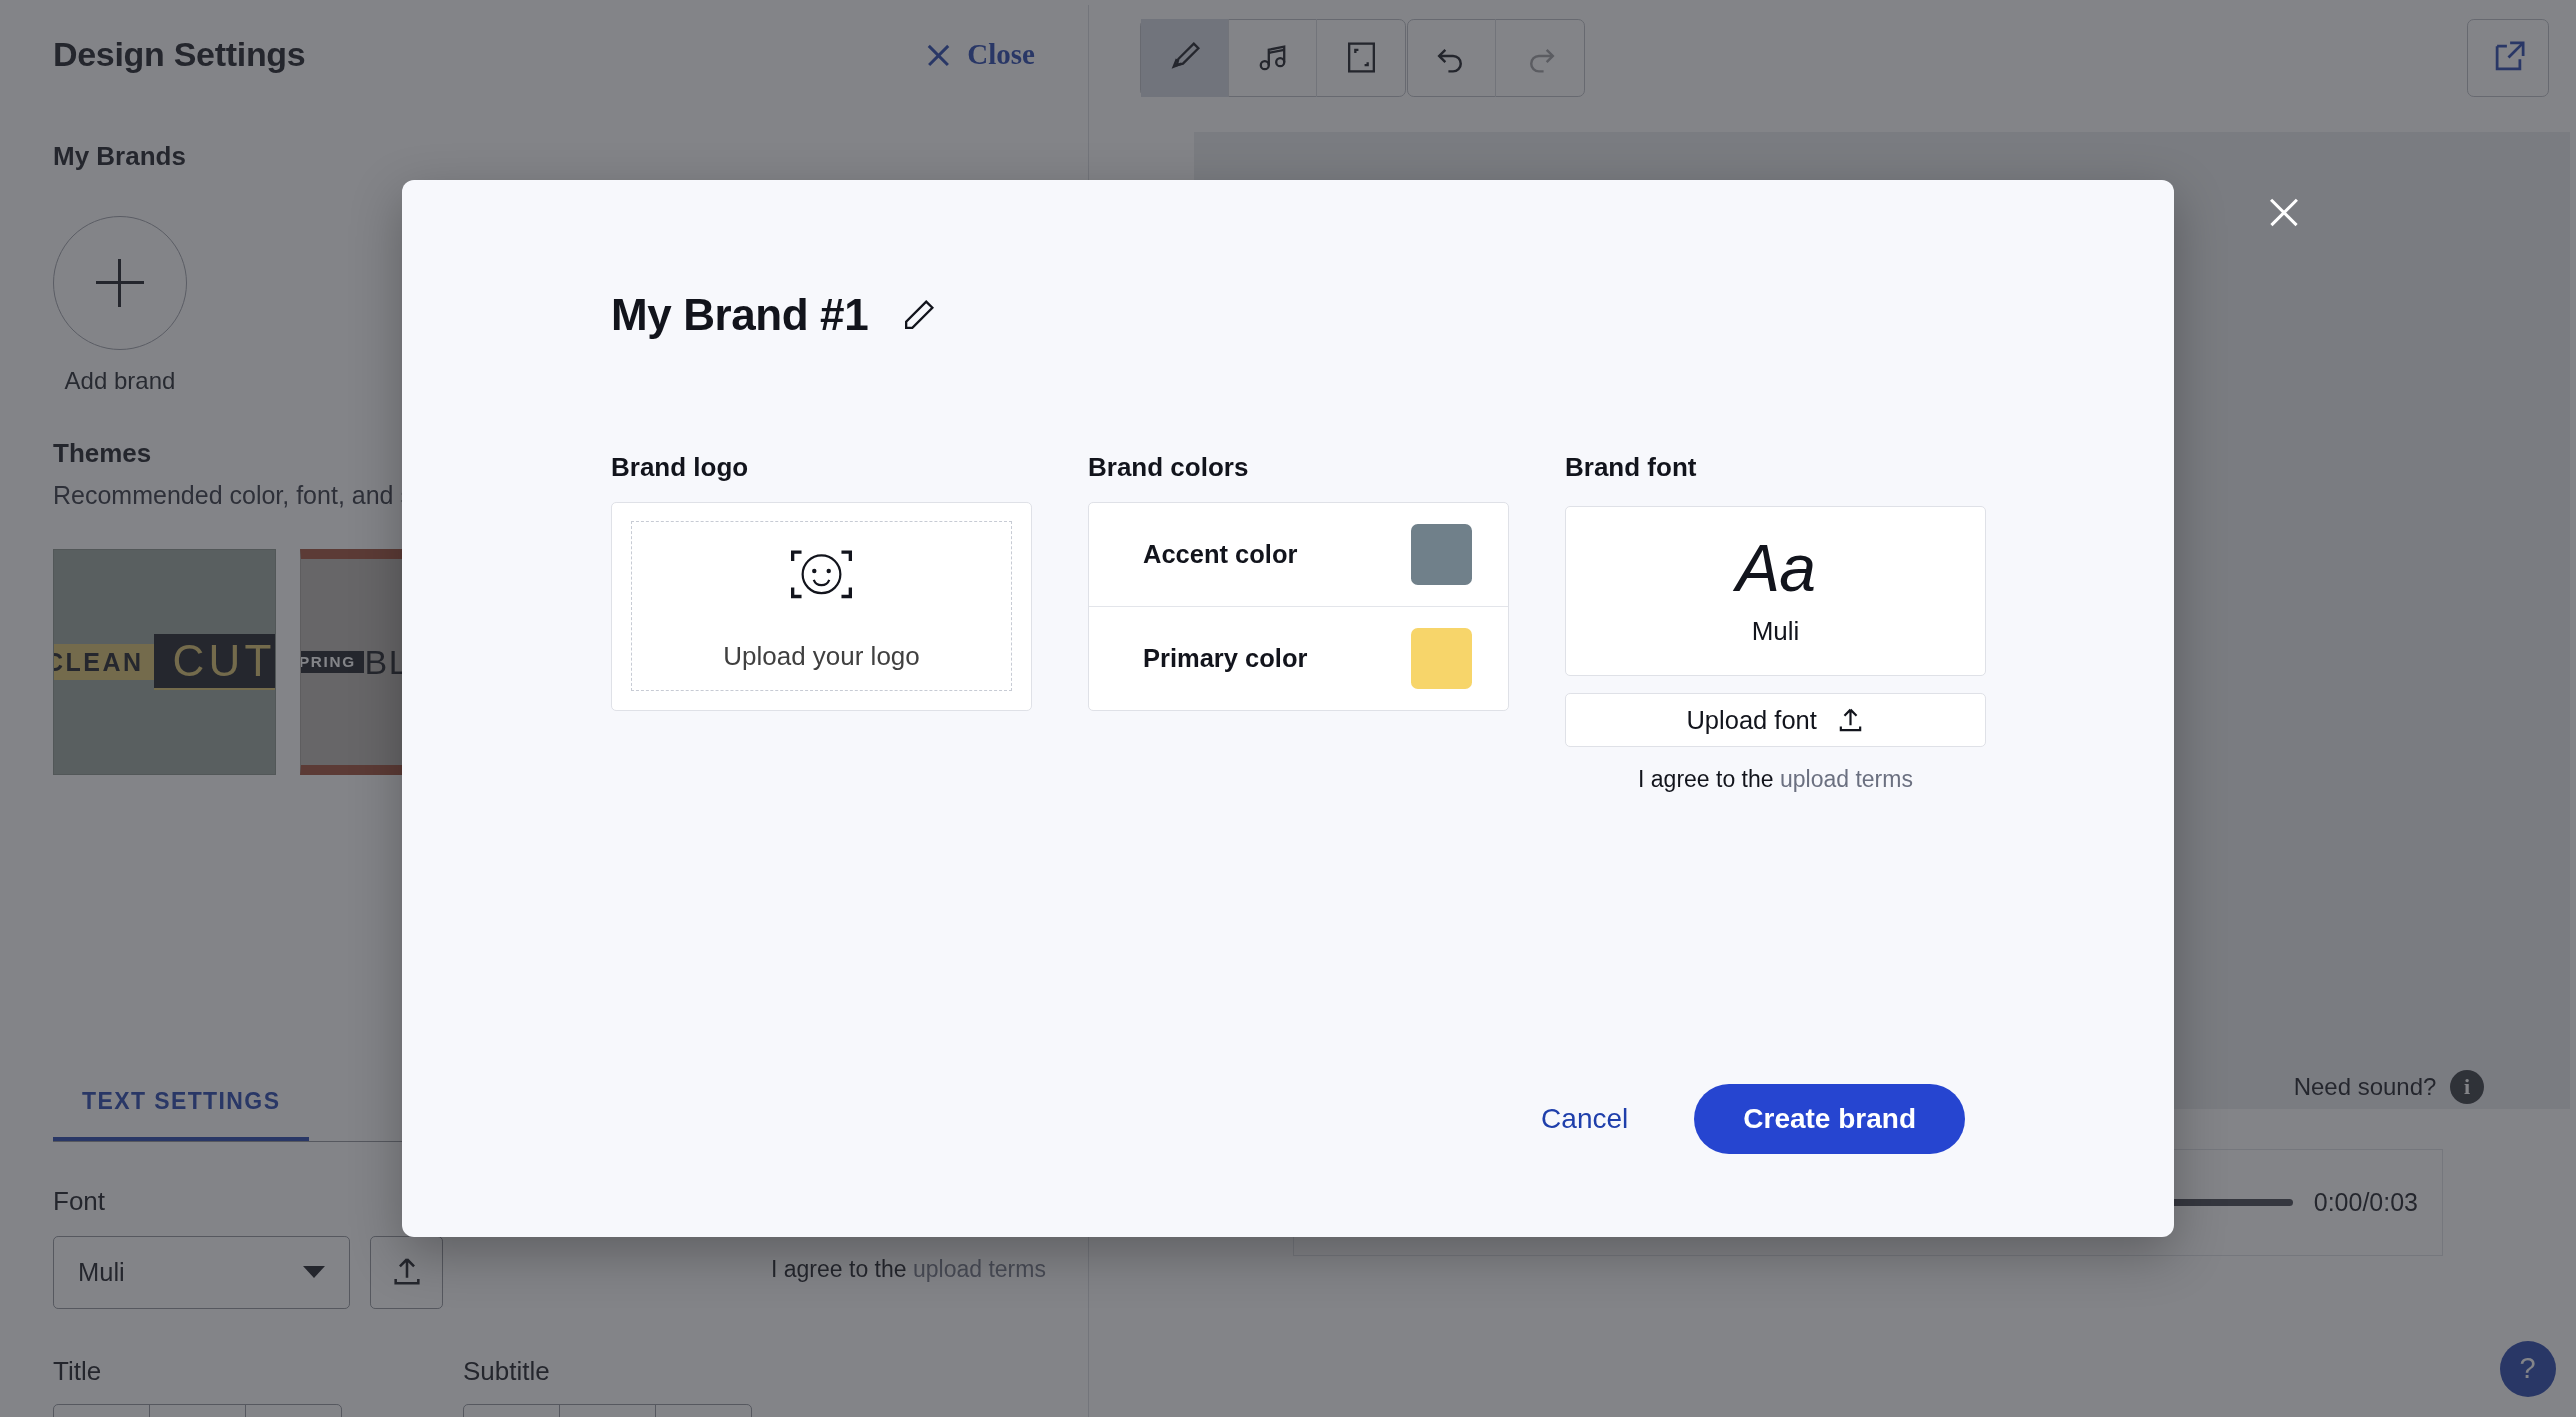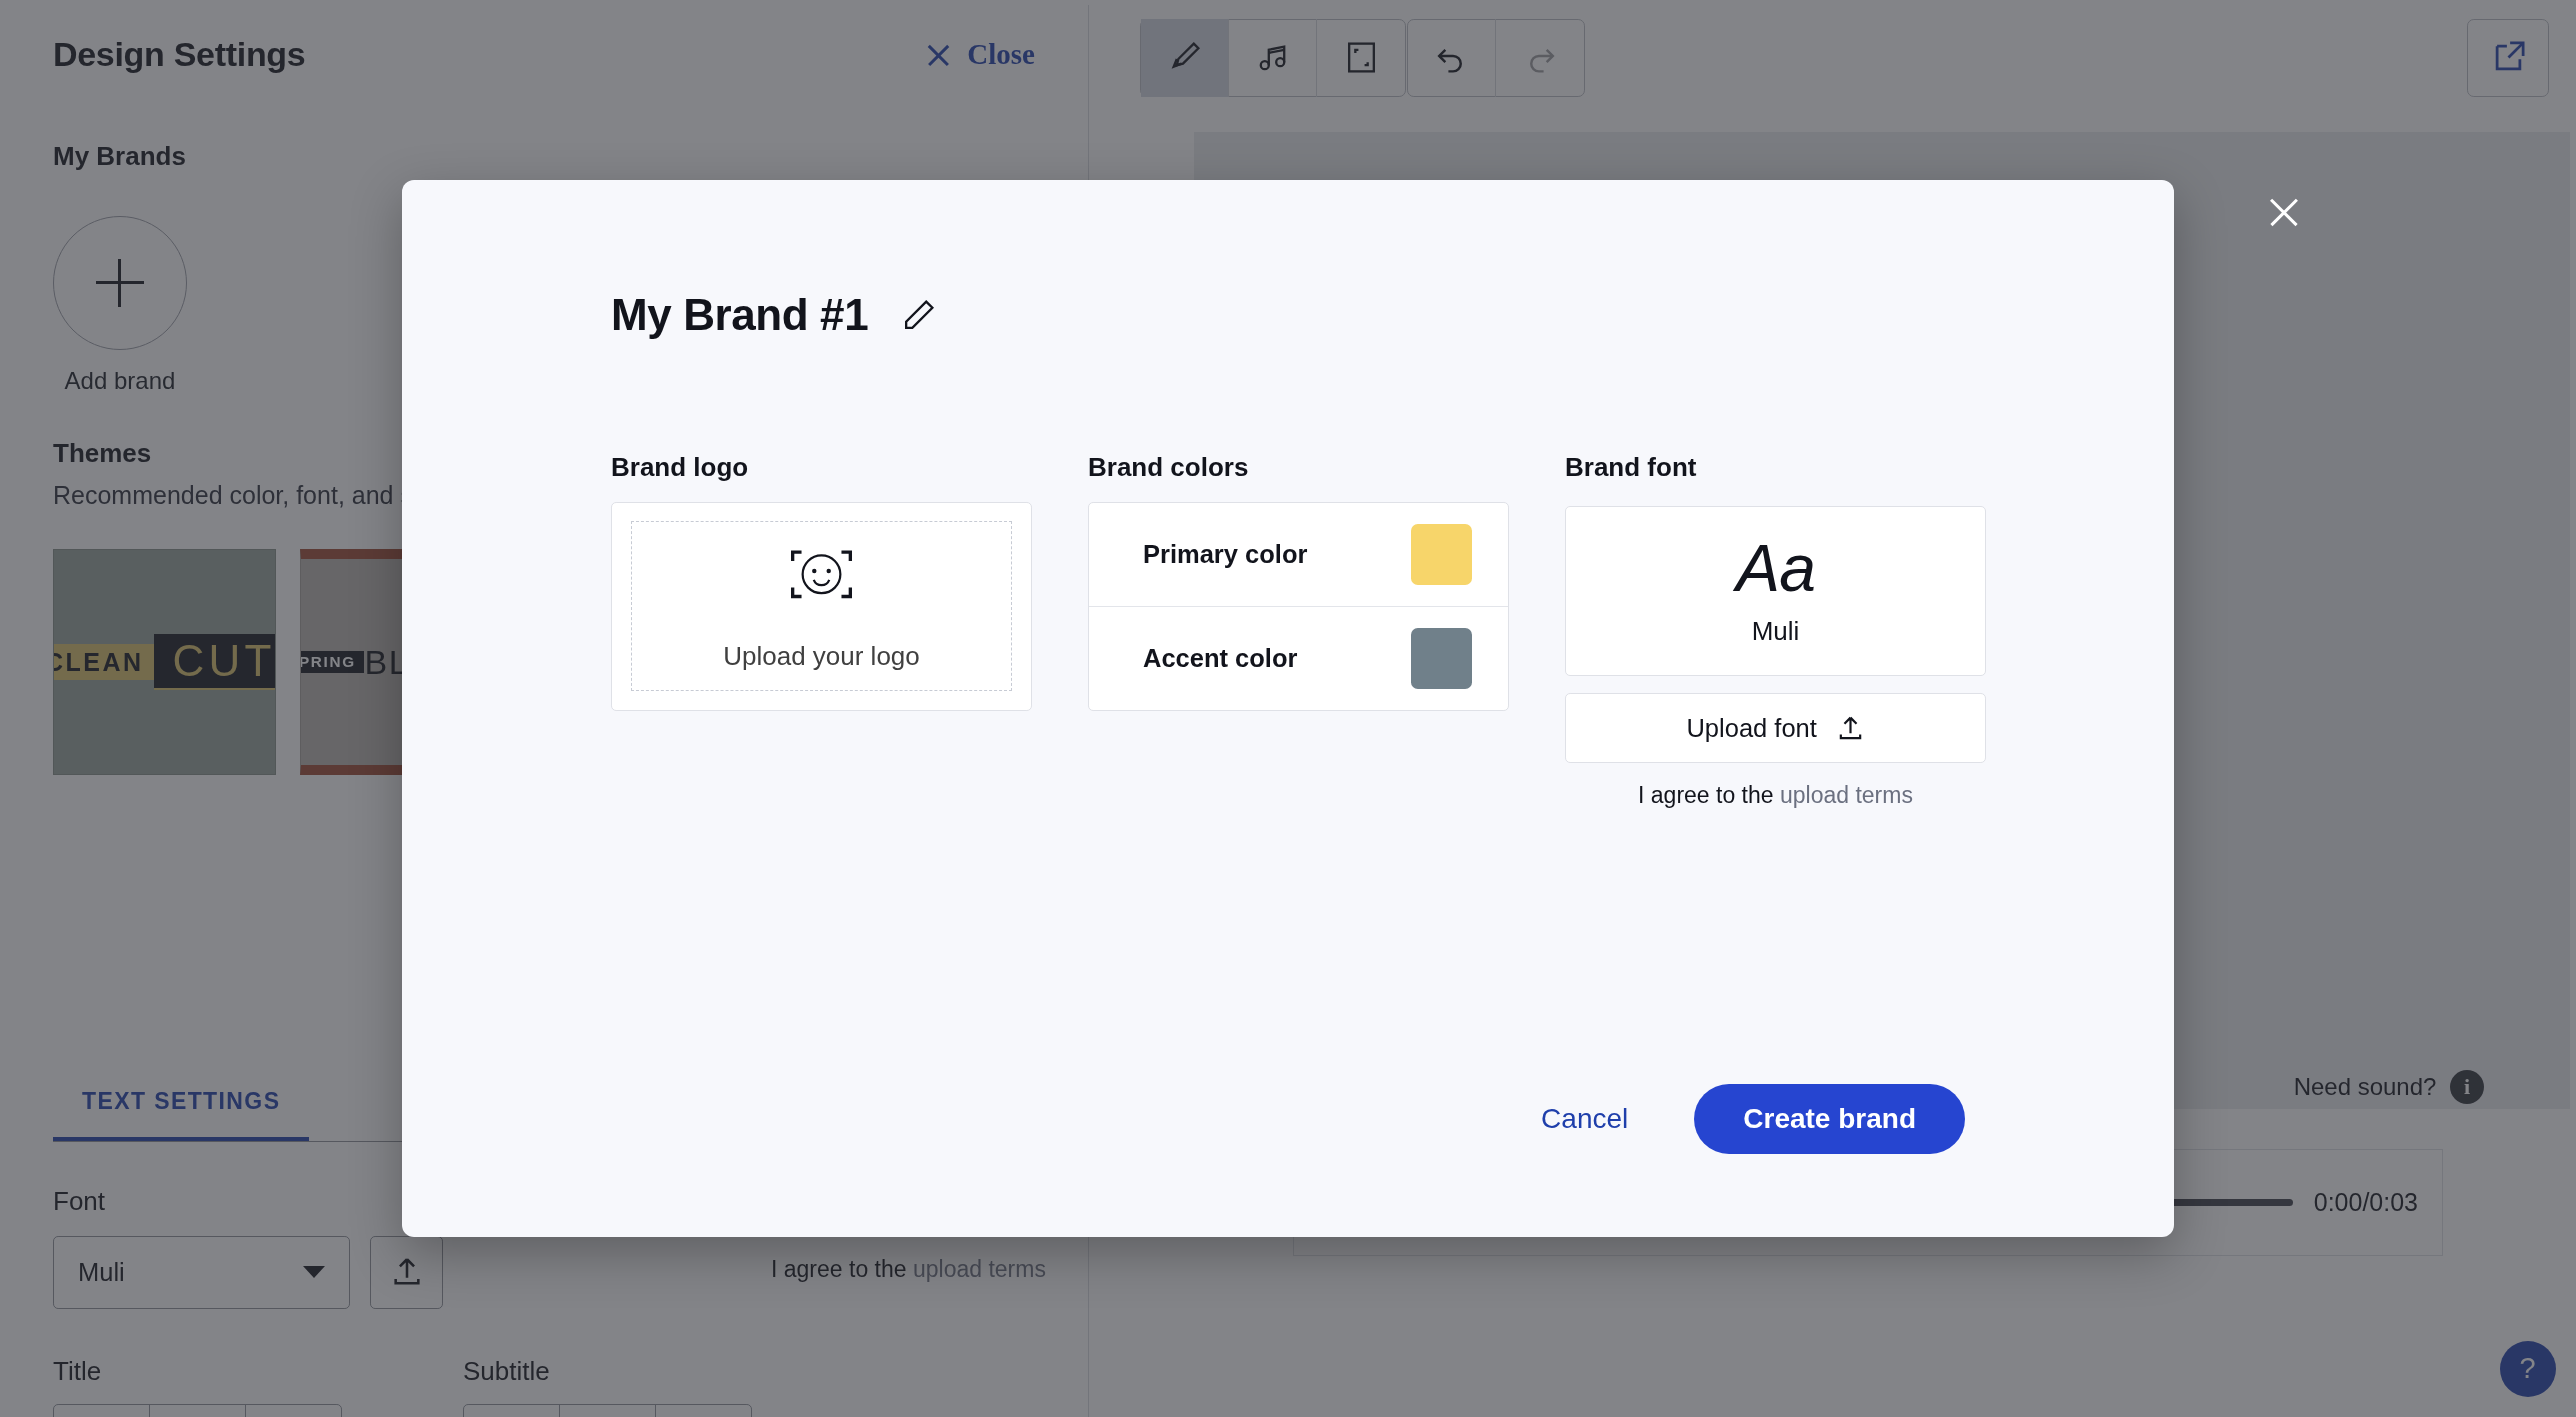--- a/index.html
+++ b/index.html
@@ -232,21 +232,21 @@
   .color-label { font-size: 25.5px; font-weight: 700; color: #12141c; }
   .swatch { width: 61px; height: 61px; border-radius: 6.8px; cursor: pointer; }
 
   .font-card {
     width: 421px; height: 170px; background: #ffffff; border: 0.8px solid #dfe1e7; border-radius: 5px;
     display: flex; flex-direction: column; align-items: center; justify-content: center; gap: 15.3px; margin-top: 23px;
   }
   .aa-sample { font-size: 66px; font-style: italic; color: #12141c; line-height: 1; letter-spacing: -0.8px; }
   .font-name { font-size: 26px; color: #12141c; }
   .upload-font-btn {
-    width: 421px; height: 70px; margin-top: 17px; background: #ffffff;
+    width: 421px; height: 54px; margin-top: 17px; background: #ffffff;
     border: 0.8px solid #dfe1e7; border-radius: 5.1px;
     display: flex; align-items: center; justify-content: center; gap: 18.7px;
     font-size: 25.5px; color: #12141c; cursor: pointer;
   }
   .agree-modal { margin-top: 18.7px; text-align: center; font-size: 23px; color: #12141c; width: 421px; }
 
   .modal-actions {
     position: absolute; right: 209px; bottom: 83px;
     display: flex; align-items: center; gap: 66px;
   }
@@ -461,26 +461,26 @@
             </svg>
             <div class="logo-text">Upload your logo</div>
           </div>
         </div>
       </div>
 
       <div>
         <div class="col-head">Brand colors</div>
         <div class="colors-card">
           <div class="color-row">
+            <span class="color-label">Accent color</span>
+            <span class="swatch" id="accent-swatch" style="background: rgb(112, 128, 138);"></span>
+          </div>
+          <div class="color-row">
             <span class="color-label">Primary color</span>
             <span class="swatch" id="primary-swatch" style="background: rgb(247, 213, 106);"></span>
-          </div>
-          <div class="color-row">
-            <span class="color-label">Accent color</span>
-            <span class="swatch" id="accent-swatch" style="background: rgb(112, 128, 138);"></span>
           </div>
         </div>
       </div>
 
       <div>
         <div class="col-head">Brand font</div>
         <div class="font-card">
           <div class="aa-sample">Aa</div>
           <div class="font-name">Muli</div>
         </div>

